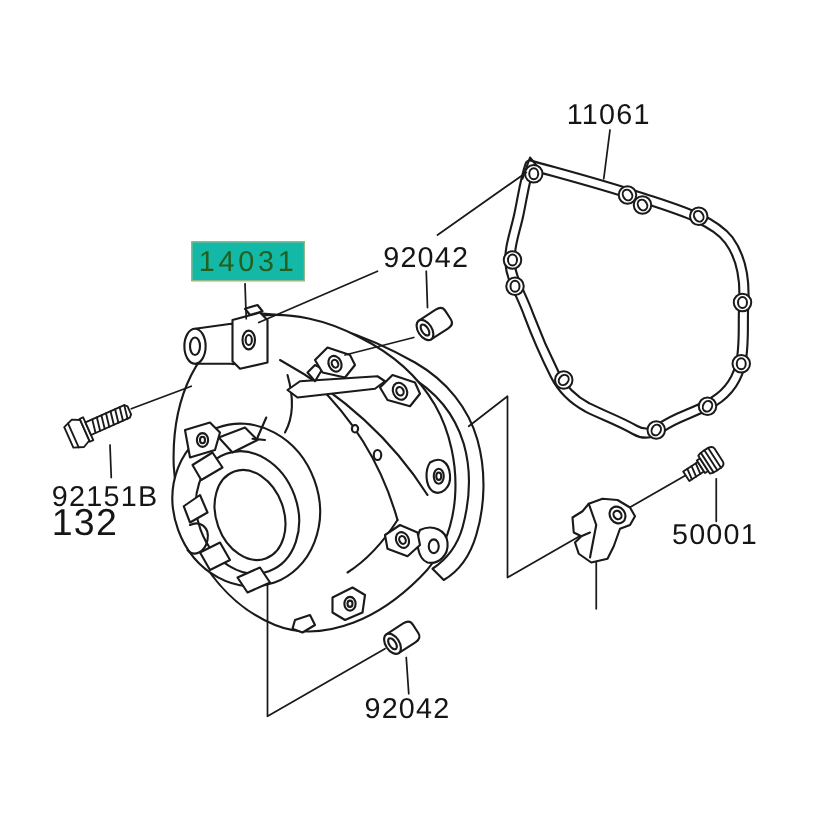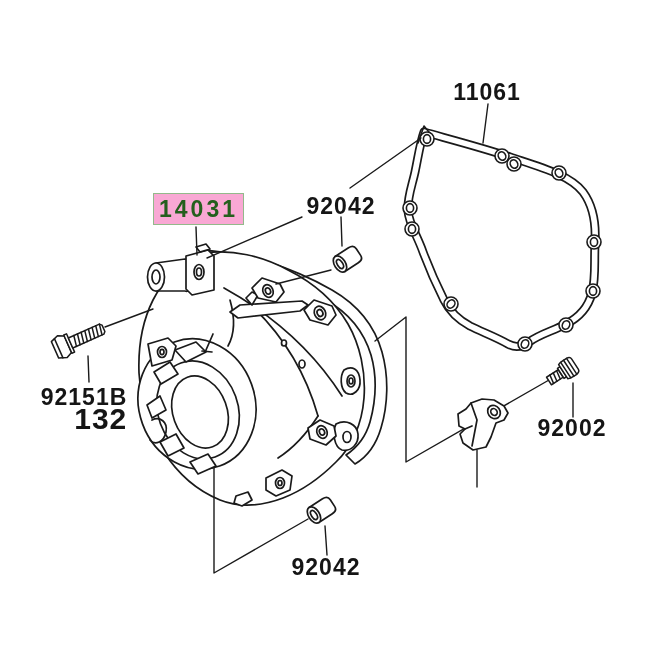--- a/index.html
+++ b/index.html
@@ -3,25 +3,25 @@
 <meta charset="utf-8">
 <style>
   html,body{margin:0;padding:0;background:#fff;}
   .stage{
     position:relative;width:660px;height:660px;background:#ffffff;
     font-family:"Liberation Sans", sans-serif;overflow:hidden;
   }
   .stage svg{position:absolute;left:0;top:0;}
   .lbl{
     position:absolute;transform:translate(-50%,-50%);
-    font-weight:bold;font-size:23px;letter-spacing:1px;color:#151515;
-    white-space:nowrap;line-height:21px;text-align:right;
+    font-weight:normal;font-size:23px;letter-spacing:1px;color:#151515;
+    white-space:nowrap;line-height:21px;text-align:left;
   }
   .lbl-green{
-    background:#f9a8d4;color:#245f1d;border:1px solid #93b98b;
+    background:#14b8a6;color:#245f1d;border:1px solid #93b98b;
     transform:none;display:flex;align-items:center;justify-content:center;
     letter-spacing:3px;
   }
   .lbl-2line span{display:block;}
   .lbl-2line .l2{font-size:30px;}
 </style>
 </head>
 <body>
 
 <div class="stage">
@@ -207,18 +207,18 @@
 
 <div class="lbl" style="left:341px;top:206px">92042</div>
 
 <div class="lbl lbl-green" style="left:153px;top:193px;width:89px;height:30px;font-size:23px">14031</div>
 
 <div class="lbl lbl-2line" style="left:84px;top:408px">
   <span class="l1">92151B</span>
   <span class="l2">132</span>
 </div>
 
-<div class="lbl" style="left:572px;top:428px">92002</div>
+<div class="lbl" style="left:572px;top:428px">50001</div>
 
 
 <div class="lbl" style="left:326px;top:567px">92042</div>
 
 </div>
 
 </body></html>

